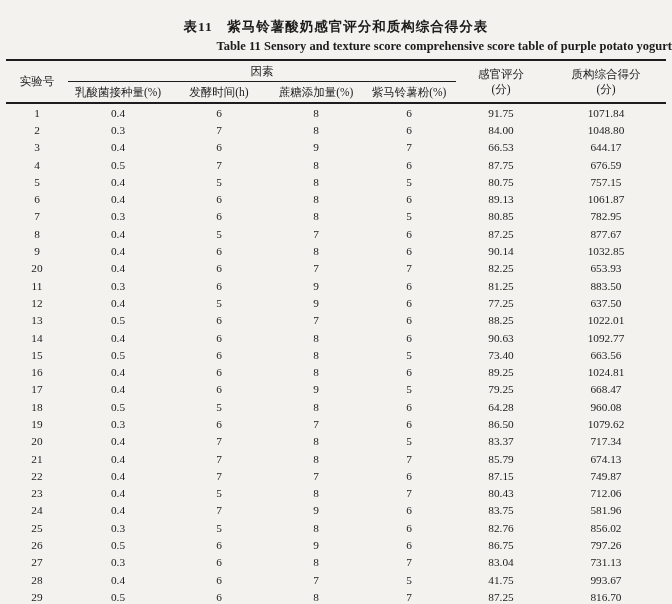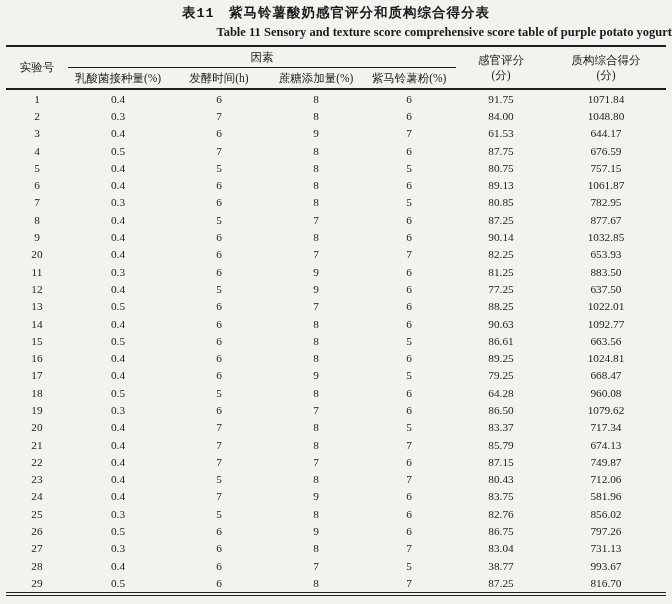--- a/index.html
+++ b/index.html
@@ -9,26 +9,26 @@
   }
   .page {
     position:relative;
     width:672px; height:604px;
     margin:0 auto;
     background:#f3f2ee;
     color:#1b1b1b;
     overflow:hidden;
   }
   .title-zh {
-    padding-top:4px;
+    padding-top:18px;
     text-align:center;
     font-size:13.5px;
     font-weight:bold;
     letter-spacing:1px;
-    font-family:Liberation Mono, monospace;
+    font-family:Liberation Serif, serif;
   }
   .title-en {
     margin-top:3px;
     text-align:right;
     font-size:12.5px;
     font-weight:bold;
     font-family:"Liberation Serif","DejaVu Serif",serif;
   }
   table.score-table {
     width:660px;
@@ -118,21 +118,21 @@
       <td>6</td>
       <td>84.00</td>
       <td>1048.80</td>
     </tr>
         <tr>
       <td>3</td>
       <td>0.4</td>
       <td>6</td>
       <td>9</td>
       <td>7</td>
-      <td>61.53</td>
+      <td>66.53</td>
       <td>644.17</td>
     </tr>
         <tr>
       <td>4</td>
       <td>0.5</td>
       <td>7</td>
       <td>8</td>
       <td>6</td>
       <td>87.75</td>
       <td>676.59</td>
@@ -226,21 +226,21 @@
       <td>6</td>
       <td>90.63</td>
       <td>1092.77</td>
     </tr>
         <tr>
       <td>15</td>
       <td>0.5</td>
       <td>6</td>
       <td>8</td>
       <td>5</td>
-      <td>86.61</td>
+      <td>73.40</td>
       <td>663.56</td>
     </tr>
         <tr>
       <td>16</td>
       <td>0.4</td>
       <td>6</td>
       <td>8</td>
       <td>6</td>
       <td>89.25</td>
       <td>1024.81</td>
@@ -343,21 +343,21 @@
       <td>7</td>
       <td>83.04</td>
       <td>731.13</td>
     </tr>
         <tr>
       <td>28</td>
       <td>0.4</td>
       <td>6</td>
       <td>7</td>
       <td>5</td>
-      <td>38.77</td>
+      <td>41.75</td>
       <td>993.67</td>
     </tr>
         <tr>
       <td>29</td>
       <td>0.5</td>
       <td>6</td>
       <td>8</td>
       <td>7</td>
       <td>87.25</td>
       <td>816.70</td>

